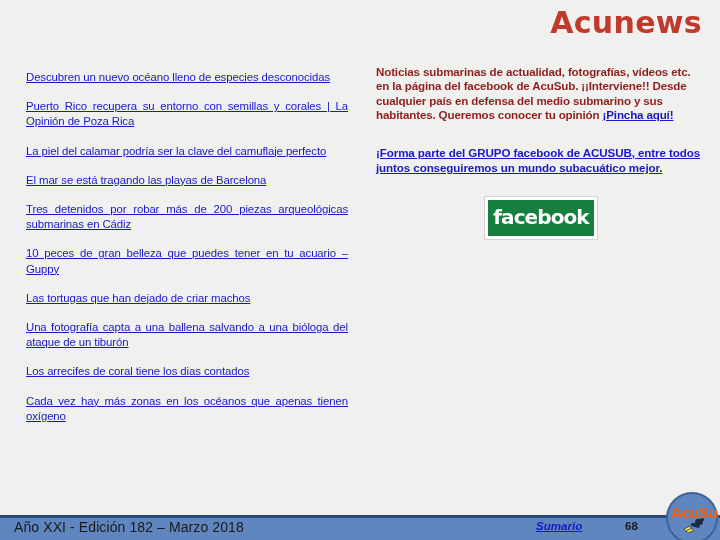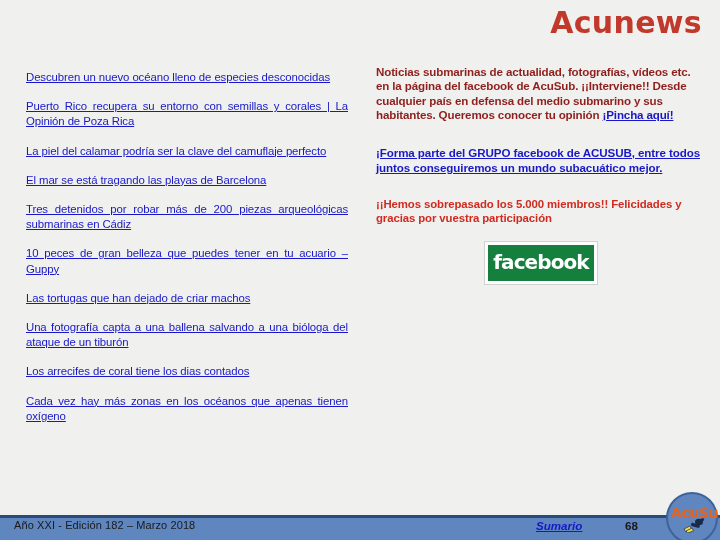--- a/index.html
+++ b/index.html
@@ -133,21 +133,21 @@
     height: 25px;
     background: #5f86be;
     border-top: 3px solid #2c4a78;
     box-sizing: border-box;
   }
   .footer-edition {
     position: absolute;
     left: 14px;
     top: 519px;
     color: #1a1a1a;
-    font-size: 11px;
+    font-size: 14px;
     letter-spacing: 0.1px;
   }
   .footer-sumario {
     position: absolute;
     left: 536px;
     top: 519px;
     color: #1818c8;
     font-size: 11.6px;
     font-style: italic;
     font-weight: bold;
@@ -223,21 +223,20 @@
     <a class="news-link" href="#">Los arrecifes de coral tiene los dias contados</a>
     <a class="news-link" href="#">Cada vez hay más zonas en los océanos que apenas tienen oxígeno</a>
   </div>
 
   <div class="right-col">
 
     <p class="intro-para"><span>Noticias submarinas de actualidad, fotografías, vídeos etc. en la página del facebook de AcuSub. ¡¡Interviene!! Desde cualquier país en defensa del medio submarino y sus habitantes. Queremos conocer tu opinión </span><a class="inline-link" href="#">¡Pincha aquí!</a></p>
 
     <a class="group-link" href="#">¡Forma parte del GRUPO facebook de ACUSUB, entre todos juntos conseguiremos un mundo subacuático mejor.</a>
 
-    <p class="members-para">¡¡Hemos sobrepasado los 5.000 miembros!! Felicidades y gracias por vuestra participación</p>
 
     <div class="fb-wrap">
       <div class="fb-badge">
         <span>facebook</span>
       </div>
     </div>
   </div>
 
   <div class="footer-bar"></div>
 

